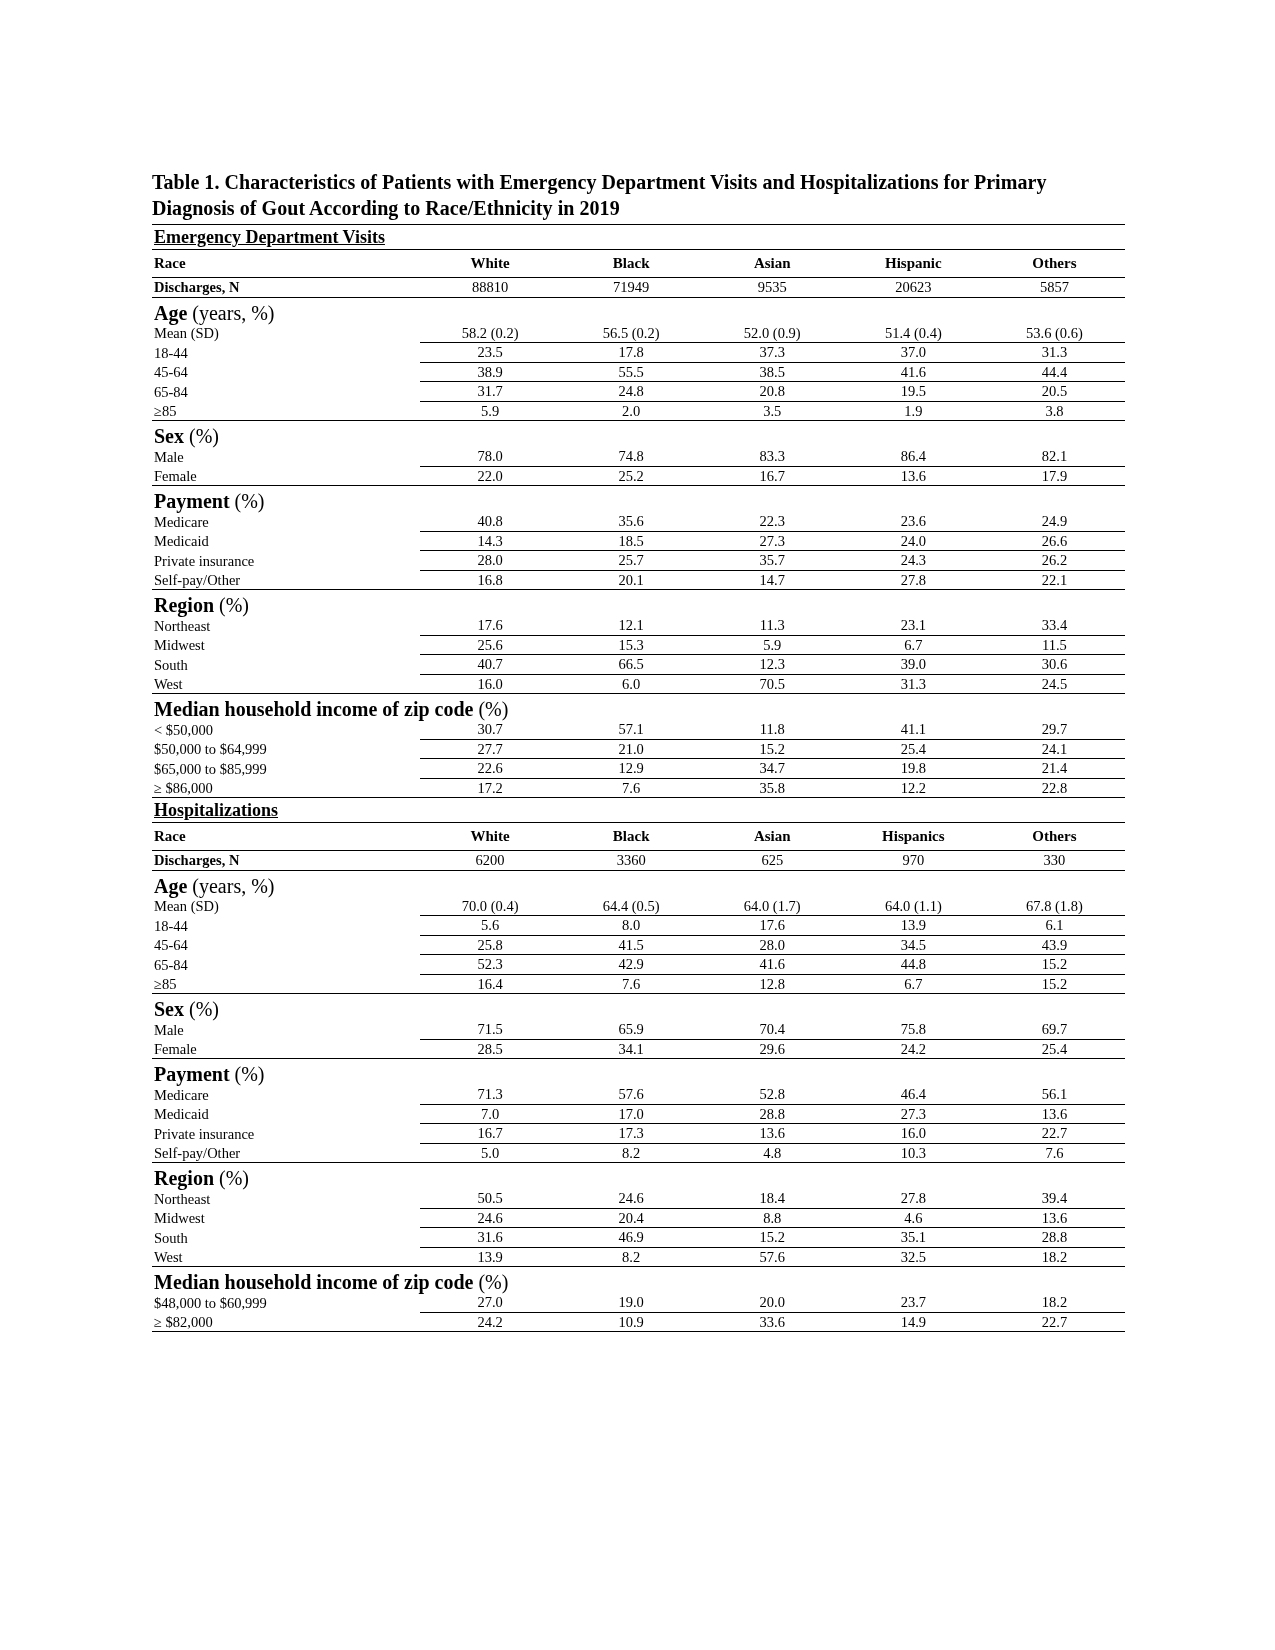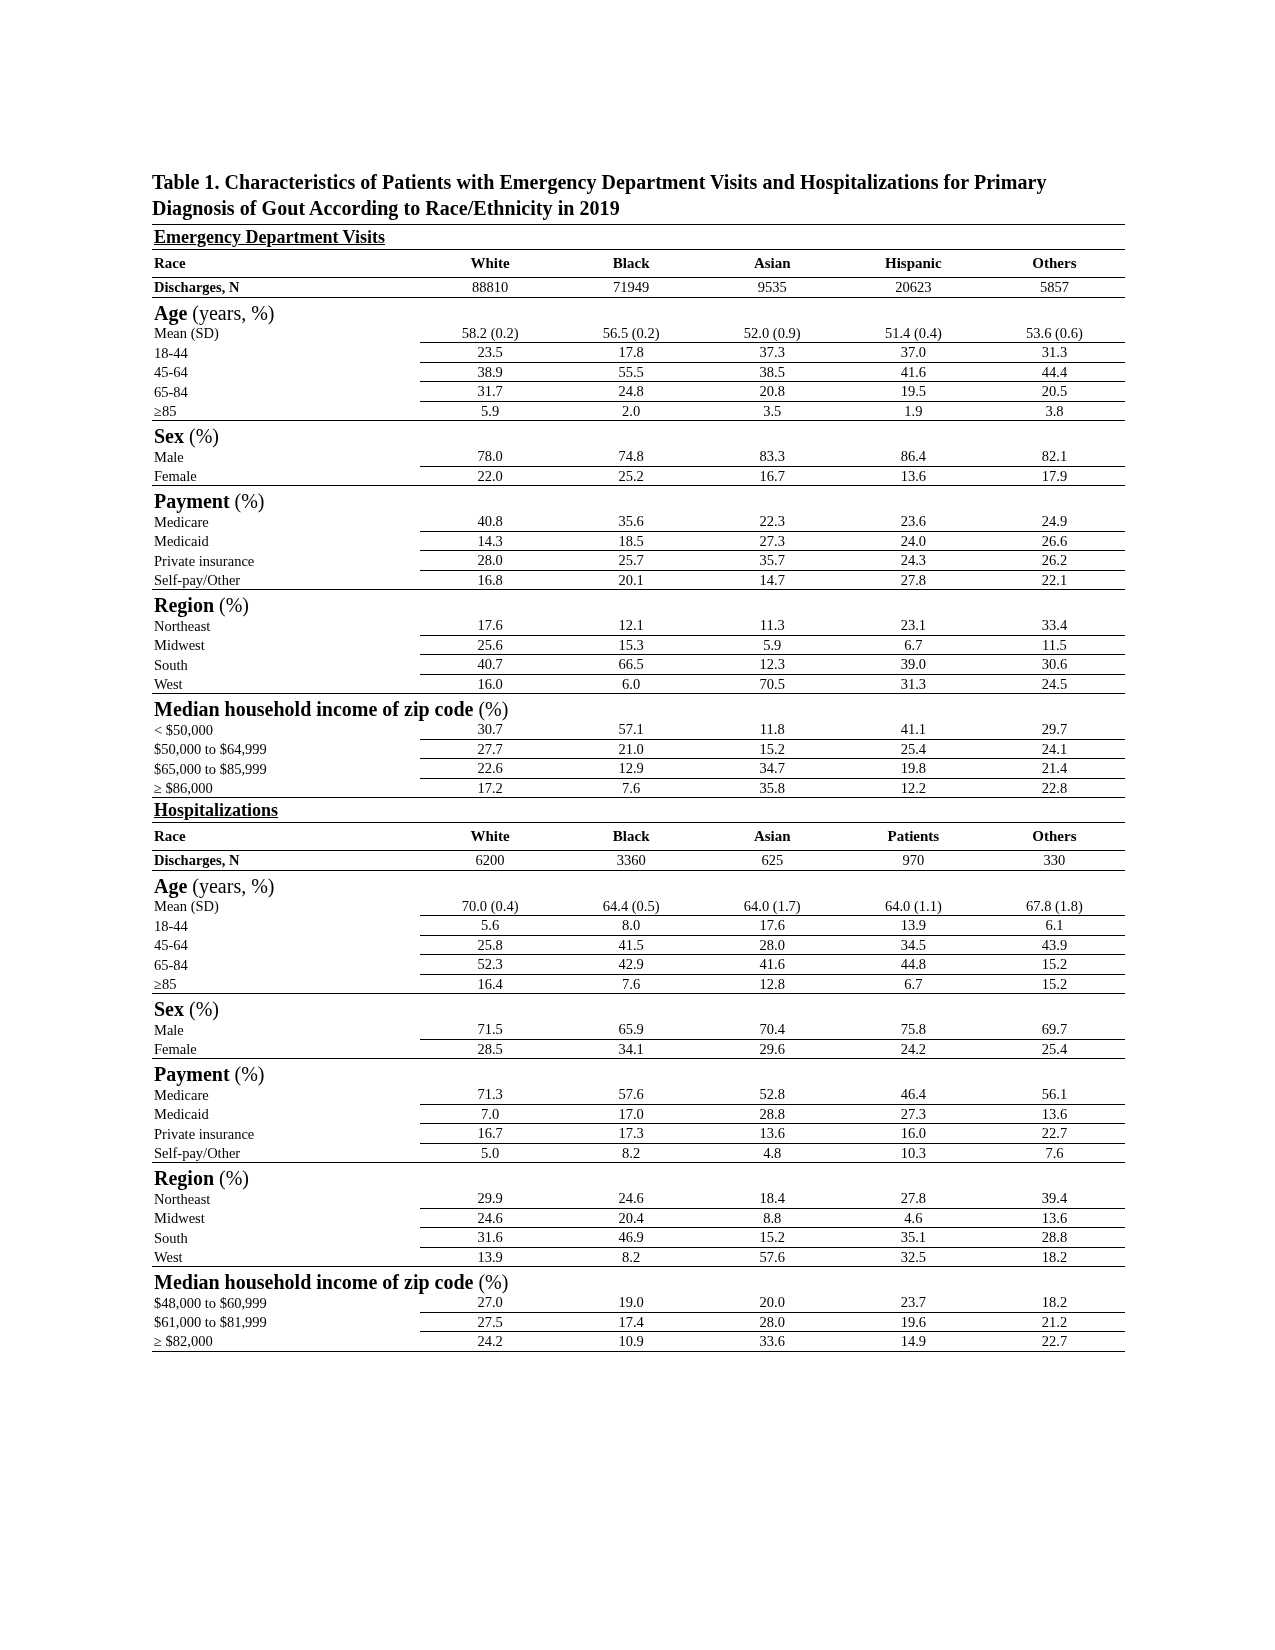--- a/index.html
+++ b/index.html
@@ -293,21 +293,21 @@
           <td class="dv">22.8</td>
         </tr>
         <tr class="rule-top">
           <td class="section-head" colspan="6">Hospitalizations</td>
         </tr>
         <tr class="hdr rule-top rule-bot">
           <td class="lbl">Race</td>
           <td>White</td>
           <td>Black</td>
           <td>Asian</td>
-          <td>Patients</td>
+          <td>Hispanics</td>
           <td>Others</td>
         </tr>
         <tr class="row bold rule-bot">
           <td class="lbl">Discharges, N</td>
           <td>6200</td>
           <td>3360</td>
           <td>625</td>
           <td>970</td>
           <td>330</td>
         </tr>
@@ -406,21 +406,21 @@
           <td class="dv">8.2</td>
           <td class="dv">4.8</td>
           <td class="dv">10.3</td>
           <td class="dv">7.6</td>
         </tr>
         <tr class="grouphead">
           <td colspan="6"><span class="gh-b">Region</span><span> (%)</span></td>
         </tr>
         <tr class="row data-underline">
           <td class="lbl nowrap">Northeast</td>
-          <td class="dv">29.9</td>
+          <td class="dv">50.5</td>
           <td class="dv">24.6</td>
           <td class="dv">18.4</td>
           <td class="dv">27.8</td>
           <td class="dv">39.4</td>
         </tr>
         <tr class="row data-underline">
           <td class="lbl nowrap">Midwest</td>
           <td class="dv">24.6</td>
           <td class="dv">20.4</td>
           <td class="dv">8.8</td>
@@ -447,28 +447,20 @@
           <td colspan="6"><span class="gh-b">Median household income of zip code</span><span> (%)</span></td>
         </tr>
         <tr class="row data-underline">
           <td class="lbl nowrap">$48,000 to $60,999</td>
           <td class="dv">27.0</td>
           <td class="dv">19.0</td>
           <td class="dv">20.0</td>
           <td class="dv">23.7</td>
           <td class="dv">18.2</td>
         </tr>
-        <tr class="row data-underline">
-          <td class="lbl nowrap">$61,000 to $81,999</td>
-          <td class="dv">27.5</td>
-          <td class="dv">17.4</td>
-          <td class="dv">28.0</td>
-          <td class="dv">19.6</td>
-          <td class="dv">21.2</td>
-        </tr>
         <tr class="row data-underline rule-bot">
           <td class="lbl nowrap">≥ $82,000</td>
           <td class="dv">24.2</td>
           <td class="dv">10.9</td>
           <td class="dv">33.6</td>
           <td class="dv">14.9</td>
           <td class="dv">22.7</td>
         </tr>
       </tbody>
   </table>

